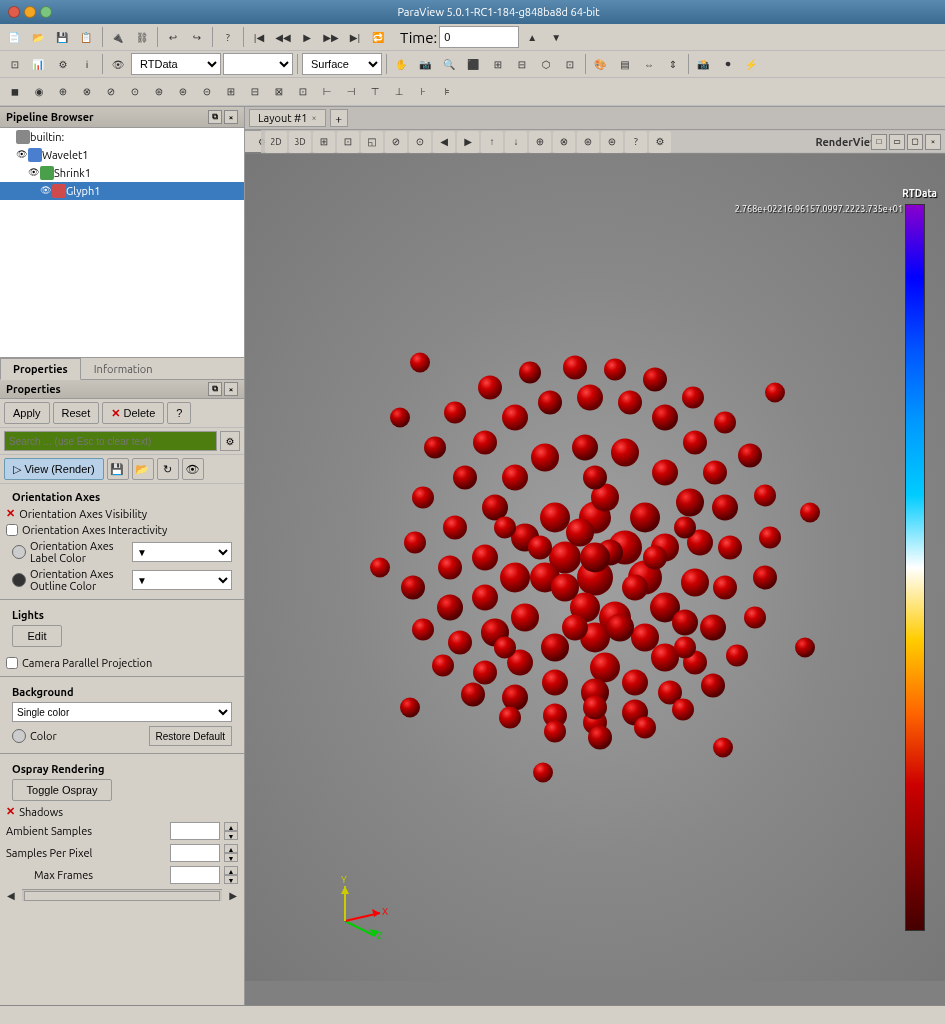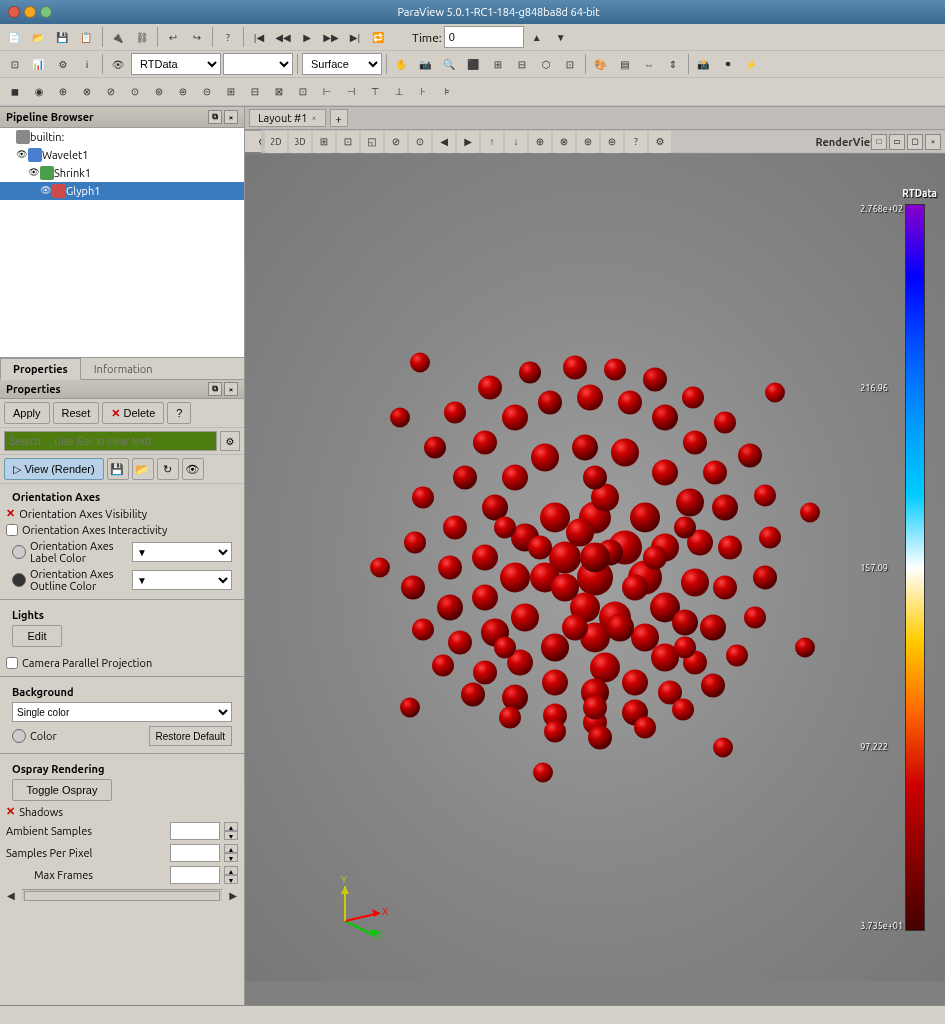--- a/index.html
+++ b/index.html
@@ -44,21 +44,21 @@
       display: flex; align-items: center; justify-content: center;
       cursor: pointer;
       font-size: 10px;
       color: #333;
     }
     .toolbar-separator { width: 1px; height: 20px; background: #999; margin: 0 2px; }
     .toolbar-select {
       height: 22px; font-size: 11px; background: white; border: 1px solid #999;
       padding: 0 4px;
     }
-    .time-label { font-size: 12px; margin-left: 20px; text-align: right; }
+    .time-label { font-size: 15px; margin-left: 8px; text-align: right; }
     .time-input { width: 80px; height: 22px; border: 1px solid #999; font-size: 11px; padding: 0 4px; }
 
     
     .main-layout {
       display: flex;
       height: calc(1024px - 24px - 72px - 30px);
     }
 
     
     .left-panel {
@@ -356,21 +356,20 @@
       width: 20px;
       background: linear-gradient(to bottom, #0000ff, #4444ff, #8888ff, #aaaaff, #cccccc, #ffaaaa, #ff5555, #cc0000, #880000);
       border: 1px solid #333;
     }
     .color-bar-labels {
       position: absolute;
       right: 42px;
       top: 50px;
       bottom: 50px;
       display: flex;
-      flex-direction: column;
       justify-content: space-between;
       font-size: 9px;
       color: #fff;
       text-shadow: 1px 1px 1px #000;
     }
     .color-bar-title {
       position: absolute;
       right: 8px;
       top: 34px;
       font-size: 10px;

